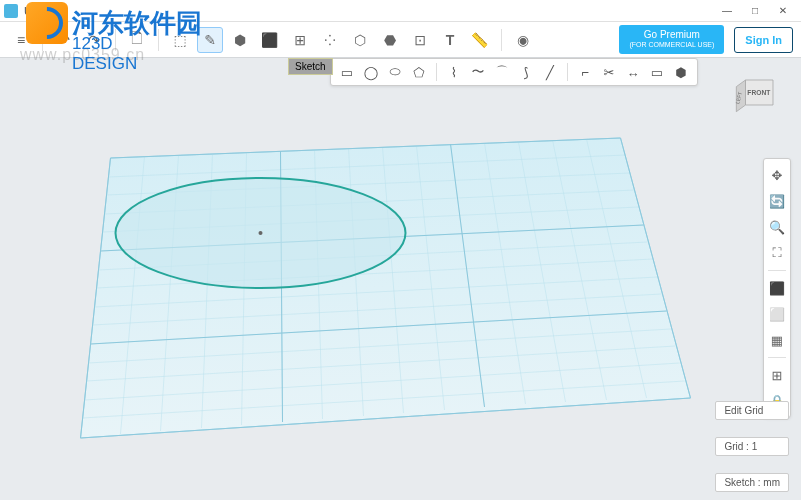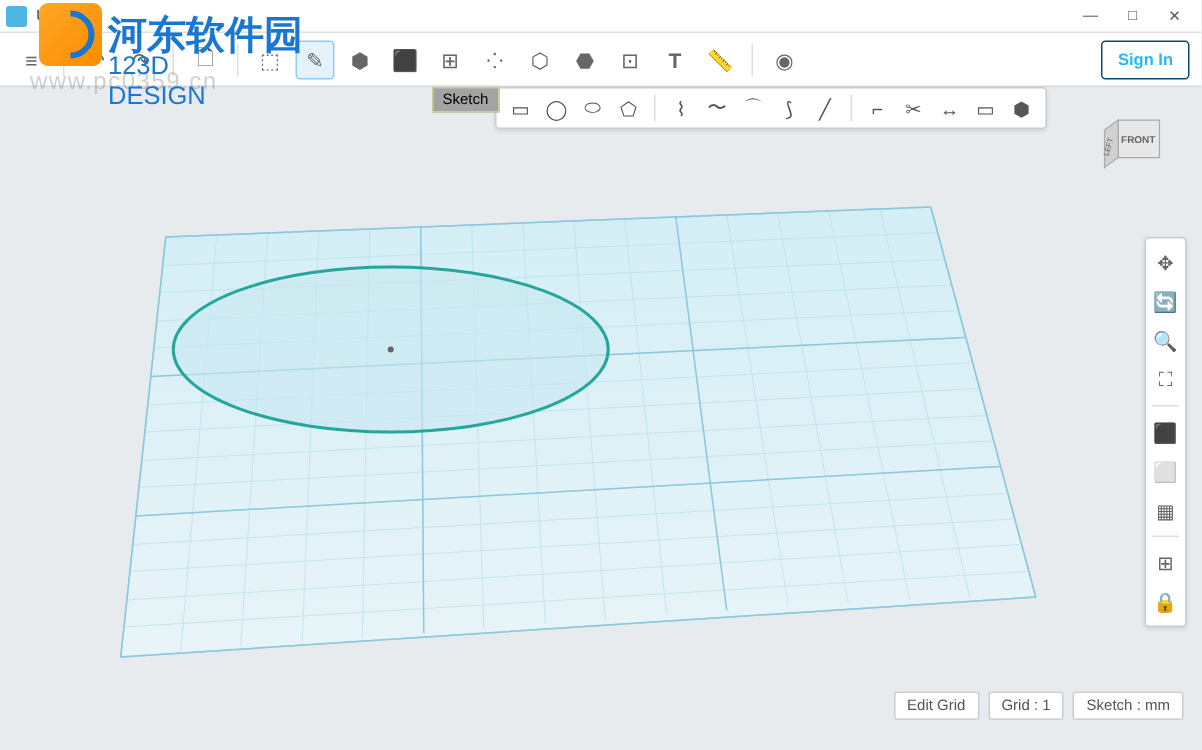--- a/index.html
+++ b/index.html
@@ -32,21 +32,21 @@
 .tooltip { position: absolute; top: 58px; left: 288px; background: #a3a3a3; border: 1px solid #cc9; padding: 2px 6px; font-size: 10px; z-index: 26; }
 
 .viewport { position: absolute; top: 58px; left: 0; right: 0; bottom: 22px; background: #e8ebee; }
 
 .viewcube { position: absolute; top: 12px; right: 18px; width: 50px; height: 50px; z-index: 20; cursor: pointer; }
 
 .right-panel { position: absolute; right: 10px; top: 100px; width: 28px; background: #fff; border: 1px solid #ccc; border-radius: 3px; display: flex; flex-direction: column; padding: 4px 0; gap: 2px; z-index: 20; box-shadow: 0 1px 3px rgba(0,0,0,0.1); }
 .rp-btn { width: 24px; height: 24px; margin: 0 auto; display: flex; align-items: center; justify-content: center; color: #666; cursor: pointer; font-size: 13px; }
 .rp-sep { height: 1px; background: #e0e0e0; margin: 3px 4px; }
 
-.statusbar { position: absolute; bottom: 20px; right: 12px; display: flex; gap: 6px; z-index: 20; }
+.statusbar { position: absolute; bottom: 8px; right: 12px; display: flex; gap: 17px; z-index: 20; flex-direction: column; }
 .sb-item { background: #fff; border: 1px solid #ccc; padding: 3px 8px; font-size: 10px; color: #555; border-radius: 2px; cursor: pointer; }
 
 .grid-svg { position: absolute; top: 0; left: 0; width: 100%; height: 100%; }
 </style>
 </head>
 <body>
 
 <div class="watermark-logo">
   <div class="logo-box"></div>
   <div class="cn">河东软件园</div>
@@ -77,20 +77,24 @@
   <div class="tb-btn">⊞</div>
   <div class="tb-btn">⁘</div>
   <div class="tb-btn">⬡</div>
   <div class="tb-btn">⬣</div>
   <div class="tb-btn">⊡</div>
   <div class="tb-btn" style="font-weight:bold;">T</div>
   <div class="tb-btn">📏</div>
   <div class="tb-sep"></div>
   <div class="tb-btn">◉</div>
   <div class="tb-spacer"></div>
+  <div class="go-premium">
+    <span>Go Premium</span>
+    <span class="sub">(FOR COMMERCIAL USE)</span>
+  </div>
   <div class="sign-in">Sign In</div>
 </div>
 
 <div class="tooltip">Sketch</div>
 
 <div class="subtoolbar">
   <div class="sub-btn">▭</div>
   <div class="sub-btn">◯</div>
   <div class="sub-btn">⬭</div>
   <div class="sub-btn">⬠</div>

